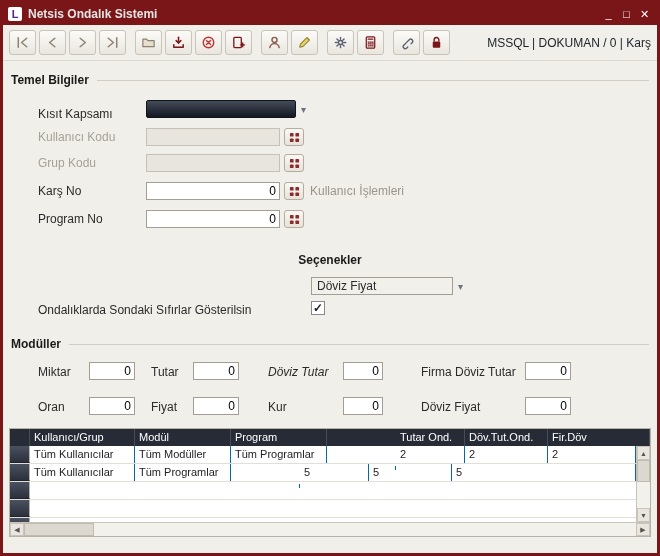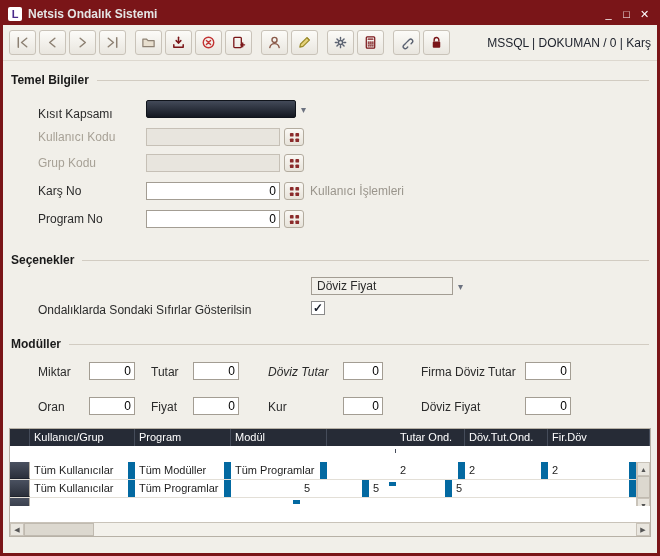--- a/index.html
+++ b/index.html
@@ -48,31 +48,31 @@
                 background:linear-gradient(#434a59,#141821); border:1px solid #10141b; }
   .combo { position:absolute; height:18px; background:#f2f0ea; border:1px solid #a39d93;
            font-size:12px; color:#2b2b2b; padding:1px 5px; white-space:nowrap; }
   .chev { position:absolute; font-size:10px; color:#6c7280; }
 
   .chk { position:absolute; width:14px; height:14px; background:#fff; border:1px solid #8a8a8a;
          display:flex; align-items:center; justify-content:center; font-size:12px; font-weight:bold; color:#141a26; }
 
   
   .grid { position:absolute; left:6px; right:6px; top:425px; height:109px; border:1px solid #b7b1a6;
-          background:#fff; display:flex; flex-direction:column;gap:16px; }
+          background:#fff; display:flex; flex-direction:column; }
   .ghead { display:flex; height:17px; background:#262b36; flex:0 0 auto; }
   .gh { font-size:11px; color:#fff; padding:2px 4px; border-right:1px solid #454c5a;
         overflow:hidden; white-space:nowrap; }
   .gselh { width:20px; flex:0 0 auto; background:#262b36; border-right:1px solid #454c5a; }
   .gbody { flex:1; display:flex; overflow:hidden; }
   .rows { flex:1; overflow:hidden; }
   .grow { display:flex; height:18px; border-bottom:1px solid #e3dfd7; background:#fff; }
   .gsel { width:20px; flex:0 0 auto; background:linear-gradient(#4a5160,#2b303b);
           border-right:1px solid #b7b1a6; border-bottom:1px solid #1d222c; }
-  .gc { font-size:11px; color:#1d1d1d; padding:2px 4px; border-right:7px solid #0369a1;
+  .gc { font-size:11px; color:#1d1d1d; padding:2px 4px; border-right:1px solid #0369a1;
         overflow:hidden; white-space:nowrap; }
   .w0{width:105px;flex:0 0 auto;} .w1{width:96px;flex:0 0 auto;} .w2{width:96px;flex:0 0 auto;}
   .w3{width:69px;flex:0 0 auto;margin-top:20px;}  .w4{width:69px;flex:0 0 auto;}  .w5{width:83px;flex:0 0 auto;}
   .wlast{flex:1;}
 
   .vscroll { width:14px; flex:0 0 auto; background:#f3f1eb; border-left:1px solid #c9c3b9;
              display:flex; flex-direction:column; }
   .sbtn { height:14px; background:#e9e6df; border:1px solid #c9c3b9; font-size:7px; color:#555;
           display:flex; align-items:center; justify-content:center; flex:0 0 auto; }
   .vthumb { height:22px; background:#dcd8cf; border:1px solid #c0bab0; flex:0 0 auto; }
@@ -262,21 +262,21 @@
   <input class="inp" style="left: 143px; top: 207px; width: 134px;" value="0">
   <div class="browse" style="left:281px; top:207px;">
       <svg width="11" height="11" viewBox="0 0 12 12">
         <rect x="1" y="1" width="4" height="4" rx="1" fill="#8b2b2b"></rect>
         <rect x="7" y="1" width="4" height="4" rx="1" fill="#8b2b2b"></rect>
         <rect x="1" y="7" width="4" height="4" rx="1" fill="#8b2b2b"></rect>
         <rect x="7" y="7" width="4" height="4" rx="1" fill="#8b2b2b"></rect>
       </svg>
     </div>
 
-  <div class="sec" style="top:250px;">
+  <div class="sec" style="top:250px;flex-direction:column;">
     <span>Seçenekler</span>
     <span class="rule"></span>
   </div>
 
   <div class="combo" style="left:308px; top:274px; width:142px;">Döviz Fiyat</div>
   <div class="chev" style="left:455px; top:278px;">▾</div>
 
   <div class="lbl" style="left:35px; top:300px;">Ondalıklarda Sondaki Sıfırlar Gösterilsin</div>
   <div class="chk" style="left:308px; top:298px;">✓</div>
 
@@ -300,22 +300,22 @@
   <input class="inp" style="left: 190px; top: 394px; width: 46px;" value="0">
   <div class="lbl" style="left:265px; top:397px;">Kur</div>
   <input class="inp" style="left: 340px; top: 394px; width: 40px;" value="0">
   <div class="lbl" style="left:418px; top:397px;">Döviz Fiyat</div>
   <input class="inp" style="left: 522px; top: 394px; width: 46px;" value="0">
 
   <div class="grid">
     <div class="ghead">
       <div class="gselh"></div>
       <div class="gh w0">Kullanıcı/Grup</div>
+      <div class="gh w1">Modül</div>
       <div class="gh w2">Program</div>
-      <div class="gh w1">Modül</div>
       <div class="gh w3">Miktar Ond.</div>
       <div class="gh w4">Tutar Ond.</div>
       <div class="gh w5">Döv.Tut.Ond.</div>
       <div class="gh wlast">Fir.Döv</div>
     </div>
     <div class="gbody">
       <div class="rows">
         <div class="grow">
           <div class="gsel"></div>
           <div class="gc w0">Tüm Kullanıcılar</div>

